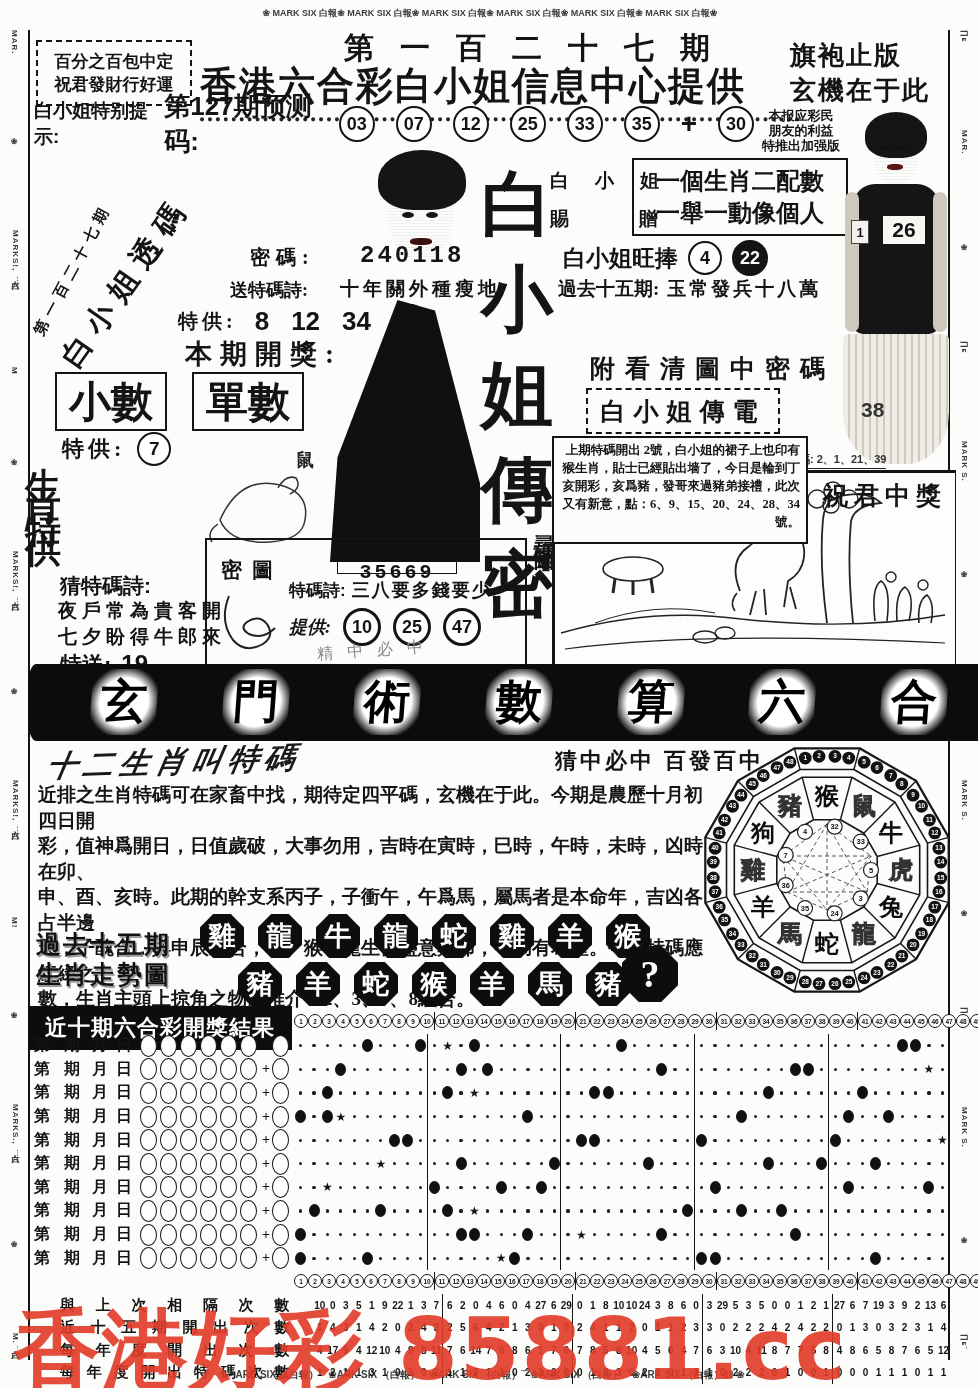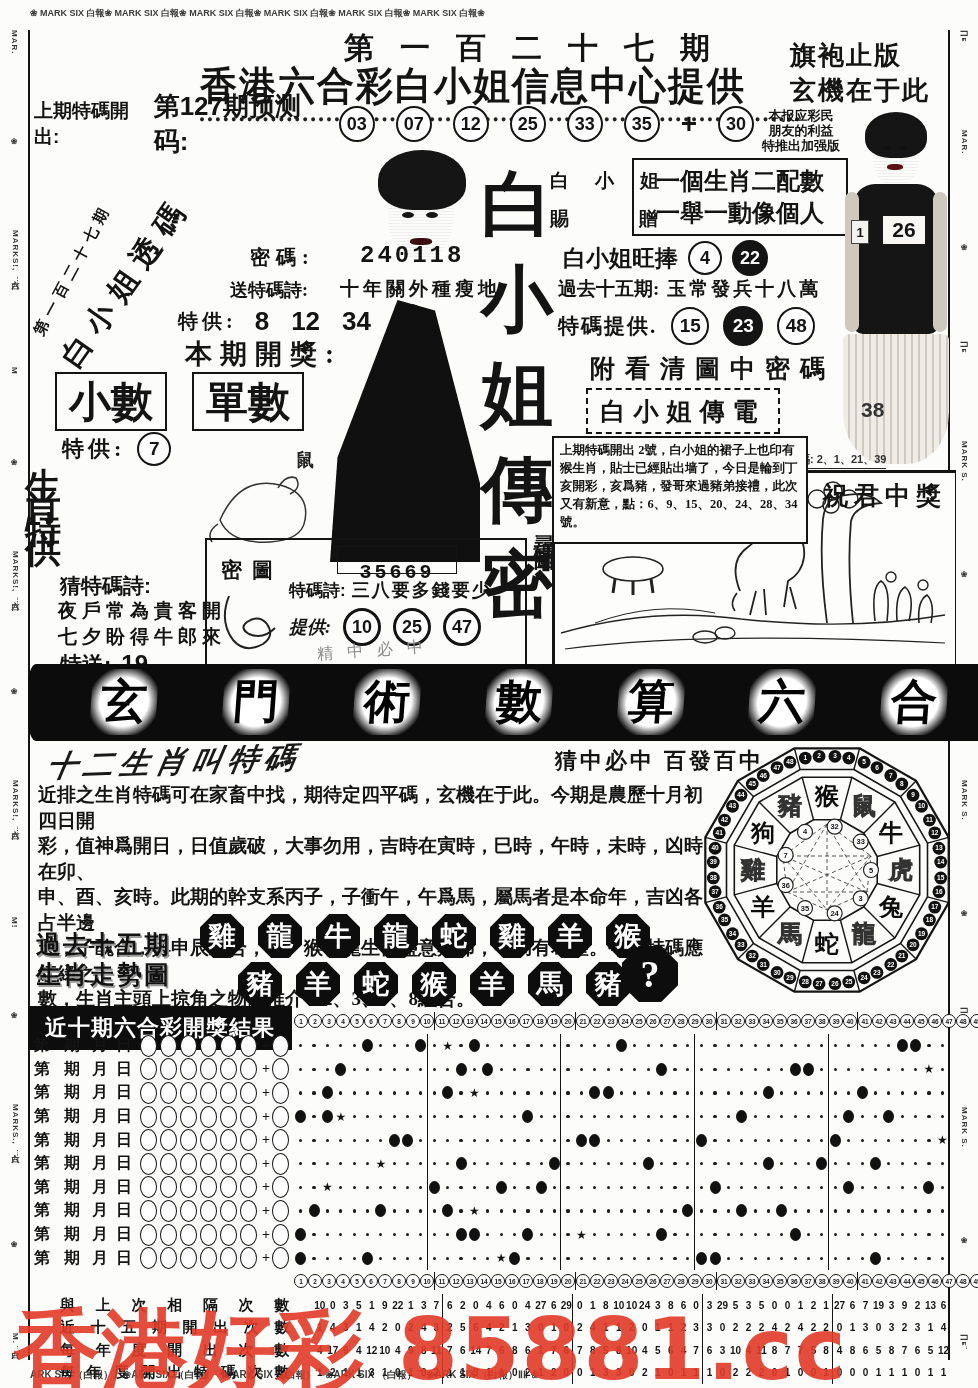--- a/index.html
+++ b/index.html
@@ -7,21 +7,21 @@
         font-family:"Liberation Sans",sans-serif;color:#141414;overflow:hidden;}
   .abs{position:absolute;}
   .serif{font-family:"Liberation Serif","DejaVu Serif",serif;}
   .mono{font-family:"Liberation Mono","DejaVu Sans Mono",monospace;}
   .b{font-weight:bold;}
   .vtext{writing-mode:vertical-rl;text-orientation:upright;}
   
   .edge-col{display:flex;flex-direction:column;justify-content:space-between;align-items:center;
             font-size:8px;color:#3a3a3a;font-weight:bold;}
   .edge-col .wm{writing-mode:vertical-rl;letter-spacing:1px;}
-  .edge-row{display:flex;justify-content:flex-start;align-items:center;font-size:9px;
+  .edge-row{display:flex;justify-content:center;align-items:center;font-size:9px;
             color:#3c3c3c;font-weight:bold;}
   
   .cnum{display:inline-flex;align-items:center;justify-content:center;border:2.5px solid #141414;
         border-radius:50%;font-weight:bold;background:#fff;}
   .cnum.fill{background:#141414;color:#fff;border-color:#141414;}
   
   .kbox{border:2.5px solid #141414;display:flex;align-items:center;justify-content:center;}
   .dashedbox{border:2px dashed #141414;display:flex;align-items:center;justify-content:center;}
   
   .octa{clip-path:polygon(30% 0,70% 0,100% 30%,100% 70%,70% 100%,30% 100%,0 70%,0 30%);
@@ -108,37 +108,41 @@
       <span class="wm">❀</span>
       <span class="wm">∏ᴇ</span>
       <span class="wm">MARK S.</span>
       <span class="wm">❀</span>
       <span class="wm">∏ᴇ¨</span>
     </div>
 
   <div class="abs scanline" style="left:28px;top:30px;width:2px;height:1330px;"></div>
   <div class="abs scanline" style="left:948px;top:30px;width:2px;height:1330px;"></div>
 
+  <div class="abs dashedbox" style="left:36px;top:40px;width:152px;height:62px;flex-direction:column;border-width:2.5px;">
+    <div class="b serif" style="font-size:17px;">百分之百包中定</div>
+    <div class="b serif" style="font-size:17px;">祝君發財行好運</div>
+  </div>
 
   <div class="abs serif b" style="left:290px;top:28px;width:500px;font-size:30px;letter-spacing:26px;text-align:center;">第一百二十七期</div>
   <div class="abs serif b" style="left:200px;top:62px;width:600px;font-size:37px;letter-spacing:2px;white-space:nowrap;
               border-bottom:4px dotted #222;padding-bottom:4px;transform:scaleY(1.05);">香港六合彩白小姐信息中心提供</div>
 
   <div class="abs b" style="left:790px;top:38px;font-size:26px;letter-spacing:2px;font-family:'Liberation Serif',serif;">
     <div>旗袍止版</div>
     <div>玄機在于此</div>
   </div>
   <div class="abs b" style="left:762px;top:108px;font-size:13px;line-height:15px;text-align:center;">
     <div>本报应彩民</div>
     <div>朋友的利益</div>
     <div>特推出加强版</div>
   </div>
 
   <div class="abs" style="left:34px;top:106px;width:720px;height:36px;display:flex;align-items:center;">
-    <span class="b" style="font-size:19px;">上期特碼開出:</span>
+    <span class="b" style="font-size:19px;">白小姐特别提示:</span>
     <span class="b" style="font-size:26px;">第127期预测码:</span>
     <span id="prediction-nums" style="display:inline-flex;gap:21px;margin-left:4px;align-items:center;">
         <span class="cnum" style="width: 32px; height: 32px; font-size: 18px;">03</span>
         <span class="cnum" style="width: 32px; height: 32px; font-size: 18px;">07</span>
         <span class="cnum" style="width: 32px; height: 32px; font-size: 18px;">12</span>
         <span class="cnum" style="width: 32px; height: 32px; font-size: 18px;">25</span>
         <span class="cnum" style="width: 32px; height: 32px; font-size: 18px;">33</span>
         <span class="cnum" style="width: 32px; height: 32px; font-size: 18px;">35</span>
         <span class="b" style="font-size: 28px;">+</span>
         <span class="cnum" style="width: 32px; height: 32px; font-size: 18px;">30</span>
@@ -248,34 +252,28 @@
 
   <div class="abs" style="left:563px;top:240px;display:flex;align-items:center;gap:10px;">
     <span class="b" style="font-size:23px;">白小姐旺捧</span>
     <span class="cnum" style="width:30px;height:30px;font-size:18px;">4</span>
     <span class="cnum fill" style="width:32px;height:32px;font-size:18px;">22</span>
   </div>
   <div class="abs" style="left:558px;top:276px;display:flex;gap:8px;align-items:baseline;">
     <span class="b serif" style="font-size:19px;">過去十五期:</span>
     <span class="serif b" style="font-size:19px;letter-spacing:3px;">玉常發兵十八萬</span>
   </div>
-  <div class="abs" style="left:558px;top:306px;display:flex;align-items:center;gap:14px;">
-    <span class="b serif" style="font-size:21px;letter-spacing:2px;">特碼提供.</span>
-    <span class="cnum" style="width:34px;height:34px;font-size:19px;">15</span>
-    <span class="cnum fill" style="width:36px;height:36px;font-size:19px;">23</span>
-    <span class="cnum" style="width:34px;height:34px;font-size:19px;">48</span>
-  </div>
 
   <div class="abs serif b" style="left:590px;top:352px;font-size:25px;letter-spacing:10px;">附看清圖中密碼</div>
   <div class="abs dashedbox" style="left:586px;top:388px;width:190px;height:42px;">
     <span class="serif b" style="font-size:25px;letter-spacing:8px;">白小姐傳電</span>
   </div>
 
   <div class="abs" style="left:552px;top:436px;width:240px;height:98px;border:2px solid #141414;padding:3px 6px;z-index:5;background:#fcfcfa;">
-    <div id="news-lines" class="serif b" style="font-size:12.5px;line-height:18px;">
+    <div id="news-lines" class="serif b" style="font-size:12.5px;line-height:18px;text-align:right;">
         <div>上期特碼開出 2號，白小姐的裙子上也印有</div>
         <div>猴生肖，貼士已經貼出墙了，今日是輪到丁</div>
         <div>亥開彩，亥爲豬，發哥來過豬弟接禮，此次</div>
         <div>又有新意，點：6、9、15、20、24、28、34</div>
         <div>號。</div>
       </div>
   </div>
 
   <div class="abs" style="left:843px;top:112px;width:106px;height:352px;">
     <div class="abs hairband" style="left:22px;top:0;width:62px;height:46px;"></div>

